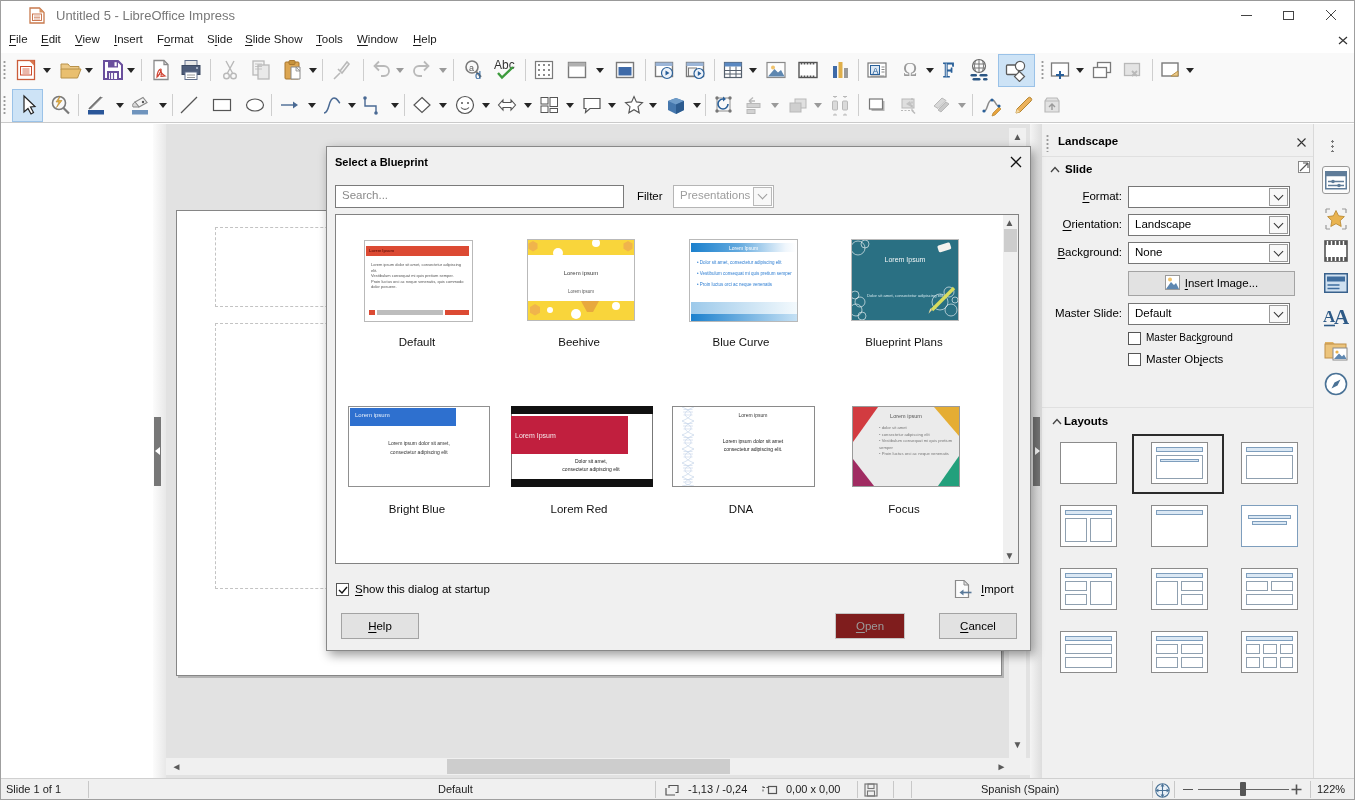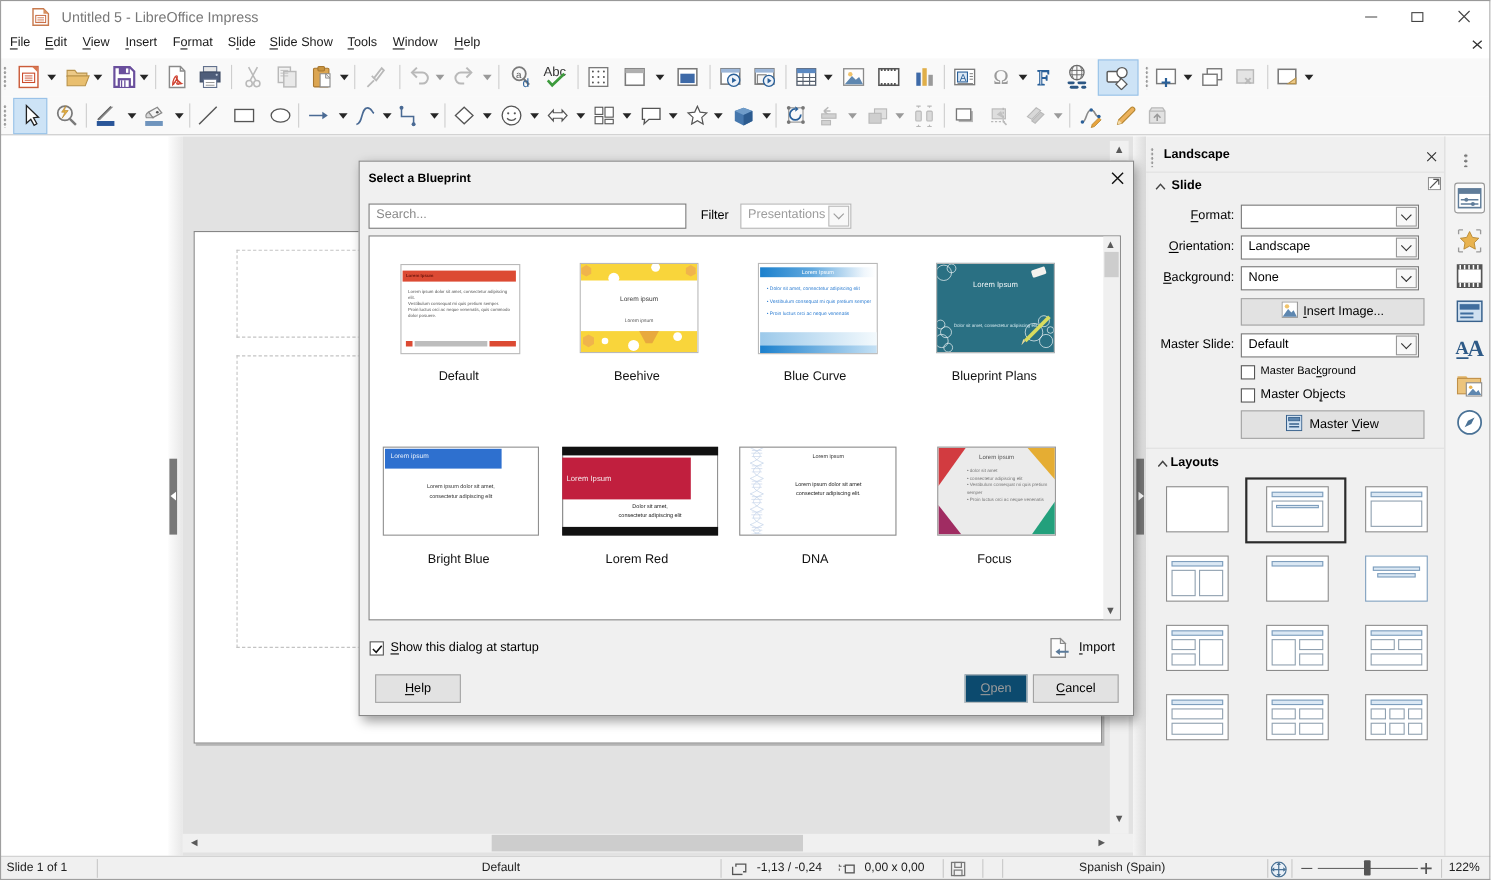--- a/index.html
+++ b/index.html
@@ -500,26 +500,20 @@
     <div class="combo" style="left:86px;top:179px;width:162px;height:22px">
       <div class="ctext">Default</div>
       <div class="cbtn">
           <div class="chev"></div>
         </div>
     </div>
     <div class="cbx" style="left:86px;top:208px"></div>
     <div class="abs" style="left:104px;top:208px;font-size:10px">Master Bac<u>k</u>ground</div>
     <div class="cbx" style="left:86px;top:229px"></div>
     <div class="abs" style="left:104px;top:229px;font-size:11.5px">Master Ob<u>j</u>ects</div>
-    <div class="pbtn" style="left:86px;top:249px;width:167px;height:26px;line-height:24px">
-      <svg style="vertical-align:-3px;margin-right:6px" width="15" height="15" viewBox="0 0 15 15">
-          <rect x="0.5" y="0.5" width="14" height="14" fill="#cfe0f0" stroke="#38618c"></rect>
-          <rect x="2.5" y="2.5" width="10" height="3" fill="#5e87b0" stroke="#38618c" stroke-width="0.8"></rect>
-          <path d="M3 8.5 h9 M3 11 h9" stroke="#38618c" stroke-width="1.4"></path>
-        </svg>Master <u>V</u>iew</div>
     <div class="abs" style="left:0px;top:283px;width:271px;height:1px;background:#e0e0e0"></div>
     <svg class="abs" style="left:10px;top:294px" width="10" height="7">
         <path d="M1 6 L5 1.5 L9 6" stroke="#444" stroke-width="1.3" fill="none"></path>
       </svg>
     <div class="abs" style="left:22px;top:291px;font-size:11.5px;font-weight:bold">Layouts</div>
     <div class="abs" style="left:89.5px;top:310px;width:92px;height:60px;border:2px solid #2b2b2b"></div>
     <div class="lay" style="left:18px;top:318px"></div>
     <div class="lay" style="left:108.5px;top:318px">
         <div class="lt" style="left:4px;top:4px;width:47px;height:5px"></div>
         <div class="lc" style="left:4px;top:12px;width:47px;height:24px"></div>
@@ -797,18 +791,18 @@
     </svg>
   <div class="abs" style="left:28px;top:436px;font-size:11.5px"><u>S</u>how this dialog at startup</div>
   <svg class="abs" style="left:627px;top:432px" width="19" height="20" viewBox="0 0 19 20">
     <path d="M1.5 1.5 h8.5 l4.5 4.5 V 18.5 H1.5 z" fill="#fcfcfc" stroke="#8a8a8a" stroke-width="1.2"></path>
     <path d="M10 1.5 L14.5 6 H10 z" fill="#e4e4e4" stroke="#8a8a8a" stroke-width="1"></path>
     <path d="M17.5 13.5 h-9" stroke="#5a7a9a" stroke-width="1.6" fill="none"></path>
     <path d="M9.5 10.5 L5.5 13.5 l4 3 z" fill="#5a7a9a"></path>
   </svg>
   <div class="abs" style="left:654px;top:436px;font-size:11.5px"><u>I</u>mport</div>
   <div class="pbtn" style="left:14px;top:466px;width:78px;height:26px;line-height:24px"><u>H</u>elp</div>
-  <div class="pbtn" style="left:550px;top:466px;width:57px;height:26px;line-height:24px;color:#9b9b9b;background:#0c4a6e;border-color:#c5c5c5"><u>O</u>pen</div>
+  <div class="pbtn" style="left:508px;top:466px;width:70px;height:26px;line-height:24px;color:#9b9b9b;background:#7f1d1d;border-color:#c5c5c5"><u>O</u>pen</div>
   <div class="pbtn" style="left:612px;top:466px;width:78px;height:26px;line-height:24px"><u>C</u>ancel</div>
 </div>
 <div class="abs" style="left:0;top:0;width:1px;height:800px;background:#9f9f9f;z-index:99"></div>
 <div class="abs" style="left:1354px;top:0;width:1px;height:800px;background:#9f9f9f;z-index:99"></div>
 <div class="abs" style="left:0;top:799px;width:1355px;height:1px;background:#9f9f9f;z-index:99"></div>
 
 </body></html>

